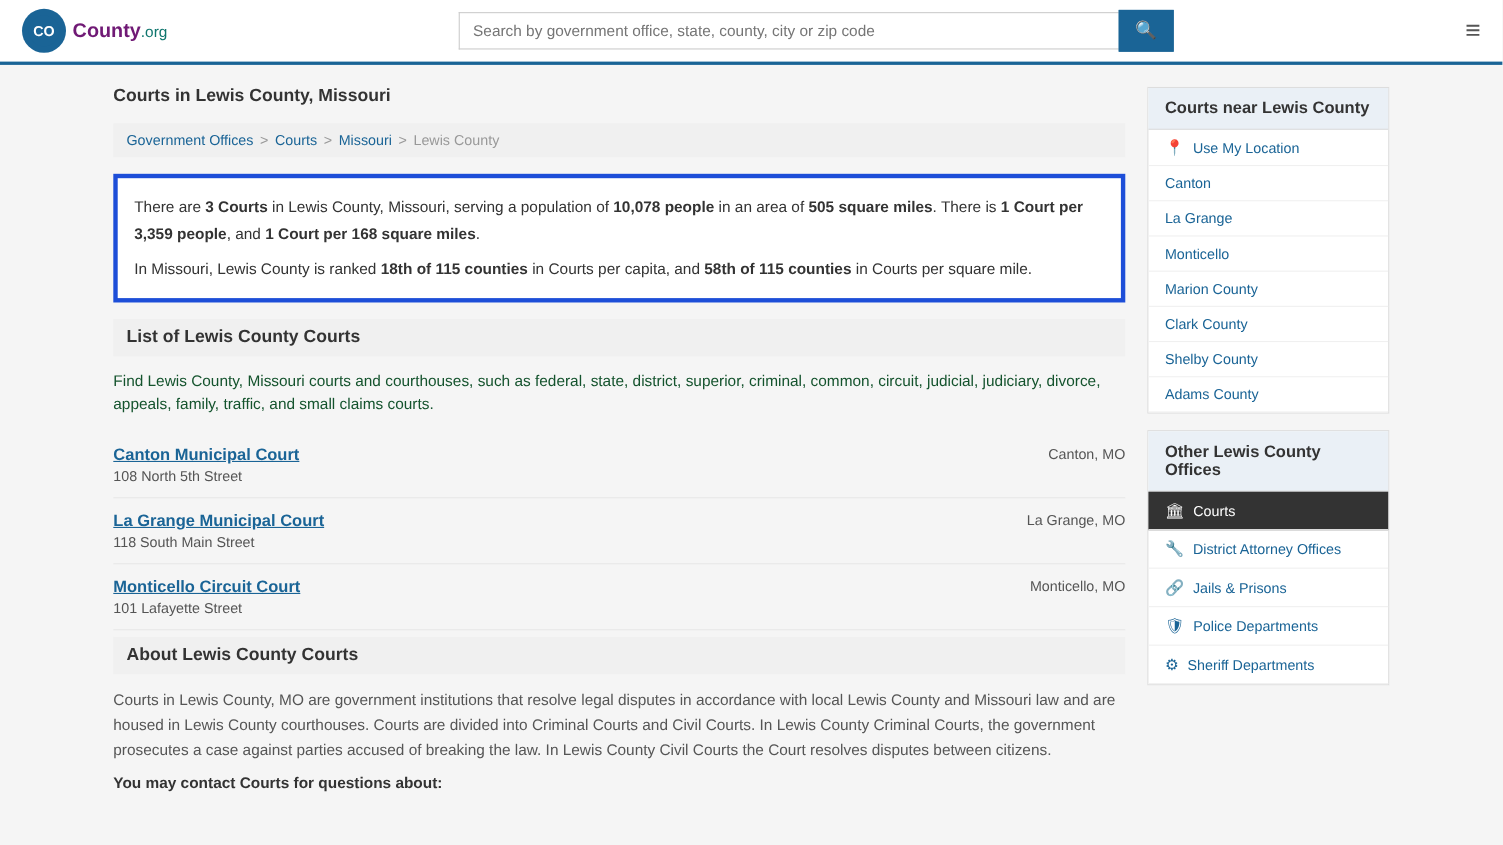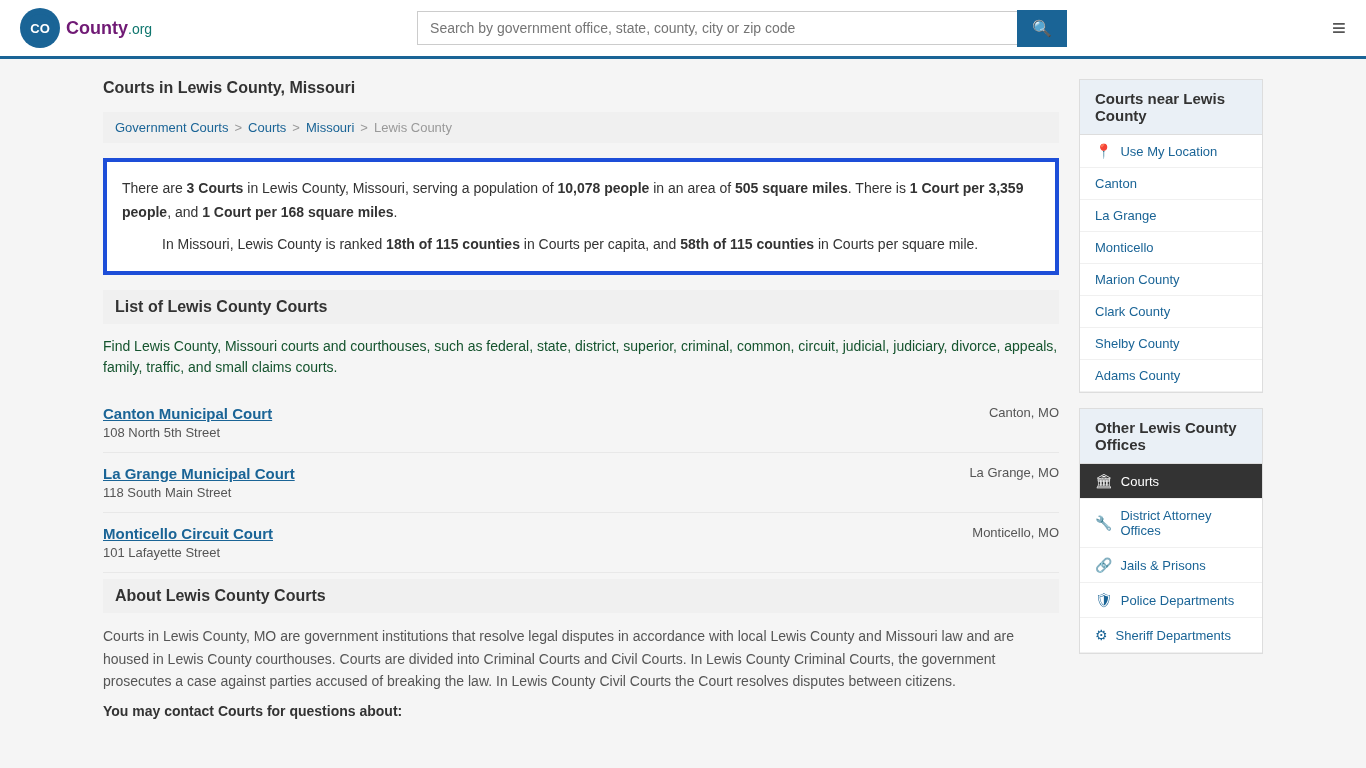--- a/index.html
+++ b/index.html
@@ -90,21 +90,21 @@
     }
     .court-item-row { display: flex; justify-content: space-between; align-items: flex-start; }
     .court-item a { color: #1a6496; text-decoration: underline; font-weight: bold; font-size: 15px; cursor: pointer; }
     .court-address { color: #555; font-size: 13px; margin-top: 3px; }
     .court-location { color: #555; font-size: 13px; }
 
     #about-desc { font-size: 14px; color: #555; line-height: 1.6; margin-bottom: 10px; }
     #contact-heading { font-size: 14px; font-weight: bold; margin-top: 10px; }
 
     
-    #sidebar { width: 184px; flex-shrink: 0; }
+    #sidebar { width: 220px; flex-shrink: 0; }
 
     #nearby-box {
       background: #fff;
       border: 1px solid #ddd;
       margin-bottom: 15px;
     }
     #nearby-title {
       background: #eaf0f6;
       padding: 10px 15px;
       font-size: 15px;
@@ -173,34 +173,34 @@
   <div id="menu-icon" style="font-size:24px; cursor:pointer; color:#555;">≡</div>
 </div>
 
 <div id="main">
 
   <div id="content">
 
     <h1 id="page-title">Courts in Lewis County, Missouri</h1>
 
     <div id="breadcrumb">
-      <a>Government Courts</a>
+      <a>Government Offices</a>
       <span>&gt;</span>
       <a>Courts</a>
       <span>&gt;</span>
       <a>Missouri</a>
       <span>&gt;</span>
       <span>Lewis County</span>
     </div>
 
     <div id="stats-box">
       <p>
         There are <strong>3 Courts</strong> in Lewis County, Missouri, serving a population of <strong>10,078 people</strong> in an area of <strong>505 square miles</strong>. There is <strong>1 Court per 3,359 people</strong>, and <strong>1 Court per 168 square miles</strong>.
       </p>
-      <p style="margin-top:8px;margin-left:40px;">
+      <p style="margin-top:8px;">
         In Missouri, Lewis County is ranked <strong>18th of 115 counties</strong> in Courts per capita, and <strong>58th of 115 counties</strong> in Courts per square mile.
       </p>
     </div>
 
     <div class="section-header">List of Lewis County Courts</div>
 
     <p id="list-desc">Find Lewis County, Missouri courts and courthouses, such as federal, state, district, superior, criminal, common, circuit, judicial, judiciary, divorce, appeals, family, traffic, and small claims courts.</p>
 
     <div id="courts-list">
 

